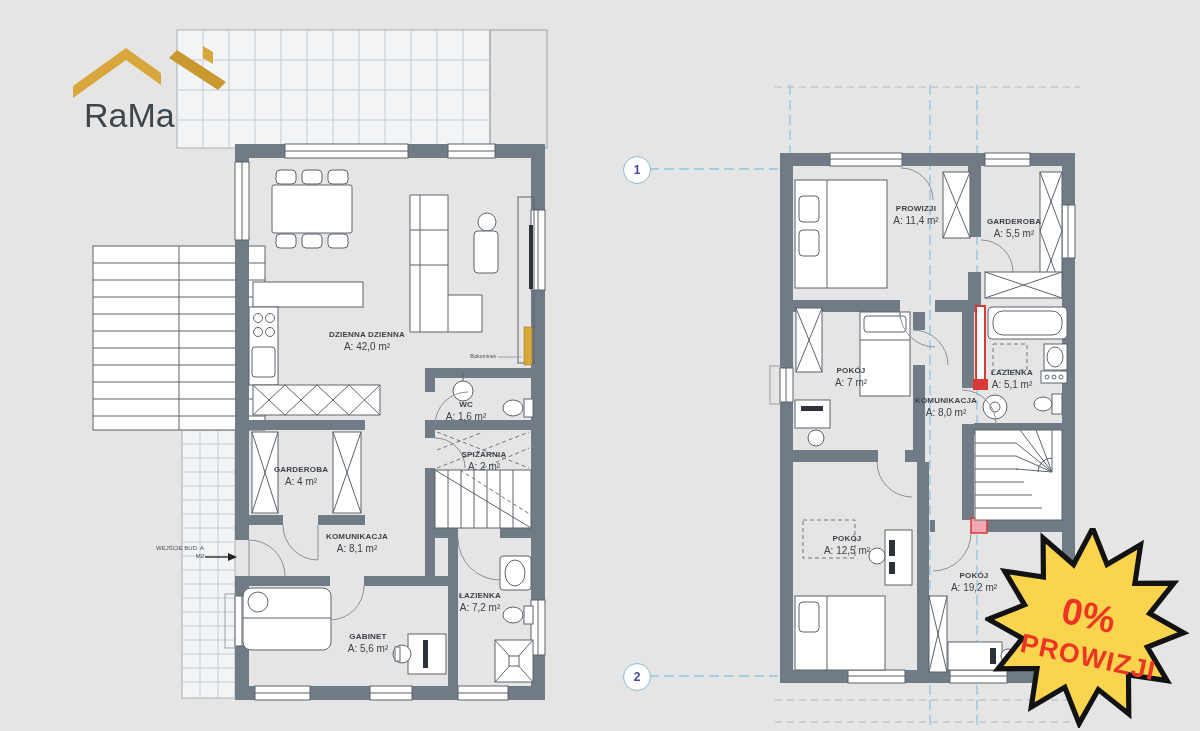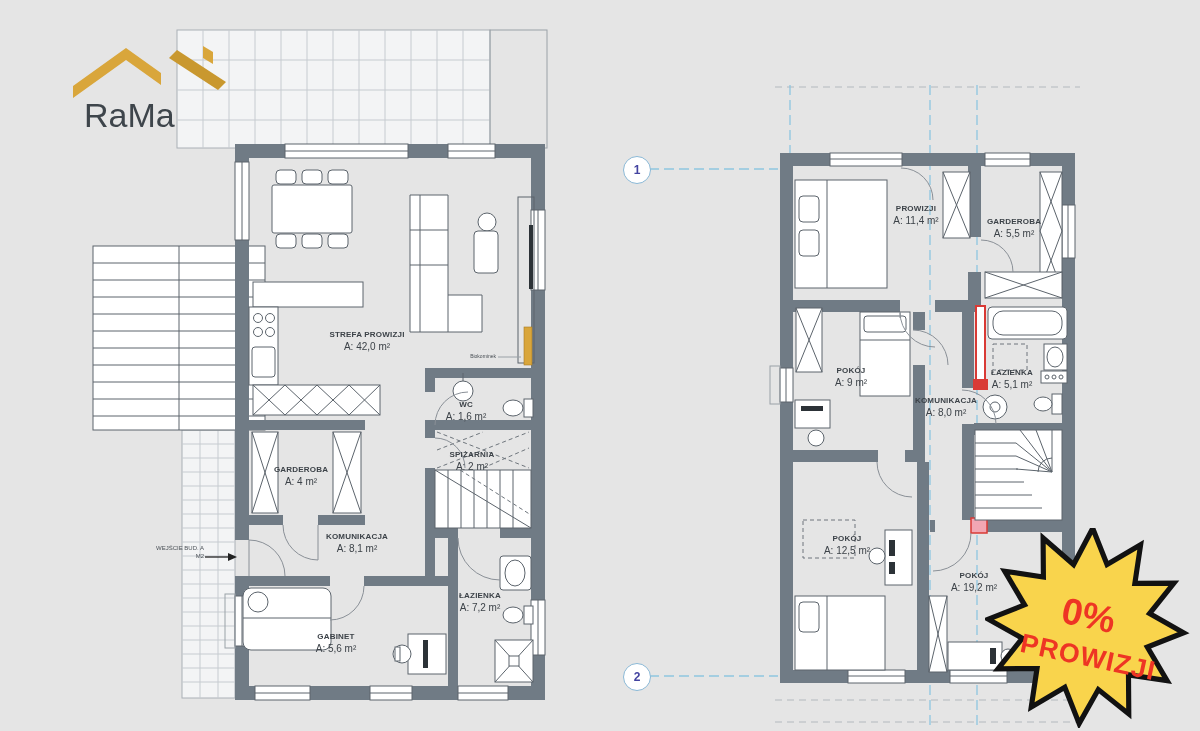--- a/index.html
+++ b/index.html
@@ -362,44 +362,44 @@
   <div class="logo">
     <svg width="170" height="72" viewBox="0 0 170 72">
       <polygon points="5,52 58,14 93,39 93,51 58,26 5,64" fill="#D9A63B"></polygon>
       <polygon points="101,24 150,56 158,48 109,16" fill="#C9982F"></polygon>
       <polygon points="135,12 145,18 145,30 135,24" fill="#D9A63B"></polygon>
     </svg>
     <div class="logo-line1">RaMa</div>
   </div>
 
   <div class="room-label" style="left:367px;top:342px">
-    <span class="rname">STREFA PROWIZJI</span>
+    <span class="rname">DZIENNA DZIENNA</span>
     <span class="rarea">A: 42,0 m²</span>
   </div>
   <div class="room-label" style="left:466px;top:412px">
     <span class="rname">WC</span>
     <span class="rarea">A: 1,6 m²</span>
   </div>
   <div class="room-label" style="left:301px;top:477px">
     <span class="rname">GARDEROBA</span>
     <span class="rarea">A: 4 m²</span>
   </div>
-  <div class="room-label" style="left:472px;top:462px">
+  <div class="room-label" style="left:484px;top:462px">
     <span class="rname">SPIŻARNIA</span>
     <span class="rarea">A: 2 m²</span>
   </div>
   <div class="room-label" style="left:357px;top:544px">
     <span class="rname">KOMUNIKACJA</span>
     <span class="rarea">A: 8,1 m²</span>
   </div>
   <div class="room-label" style="left:480px;top:603px">
     <span class="rname">ŁAZIENKA</span>
     <span class="rarea">A: 7,2 m²</span>
   </div>
-  <div class="room-label" style="left:336px;top:644px">
+  <div class="room-label" style="left:368px;top:644px">
     <span class="rname">GABINET</span>
     <span class="rarea">A: 5,6 m²</span>
   </div>
 
   <div class="micro-label" style="left:130px;top:544px;width:74px;text-align:right;font-size:6px;line-height:1.4">
     <span>WEJŚCIE BUD. A</span><br>
     <span>M2</span>
   </div>
   <div class="micro-label" style="left:448px;top:353px;width:48px;text-align:right;font-size:5px">
     <span>Biokominek</span>
@@ -408,21 +408,21 @@
   <div class="room-label" style="left:916px;top:216px">
     <span class="rname">PROWIZJI</span>
     <span class="rarea">A: 11,4 m²</span>
   </div>
   <div class="room-label" style="left:1014px;top:229px">
     <span class="rname">GARDEROBA</span>
     <span class="rarea">A: 5,5 m²</span>
   </div>
   <div class="room-label" style="left:851px;top:378px">
     <span class="rname">POKÓJ</span>
-    <span class="rarea">A: 9 m²</span>
+    <span class="rarea">A: 7 m²</span>
   </div>
   <div class="room-label" style="left:1012px;top:380px">
     <span class="rname">ŁAZIENKA</span>
     <span class="rarea">A: 5,1 m²</span>
   </div>
   <div class="room-label" style="left:946px;top:408px">
     <span class="rname">KOMUNIKACJA</span>
     <span class="rarea">A: 8,0 m²</span>
   </div>
   <div class="room-label" style="left:847px;top:546px">

